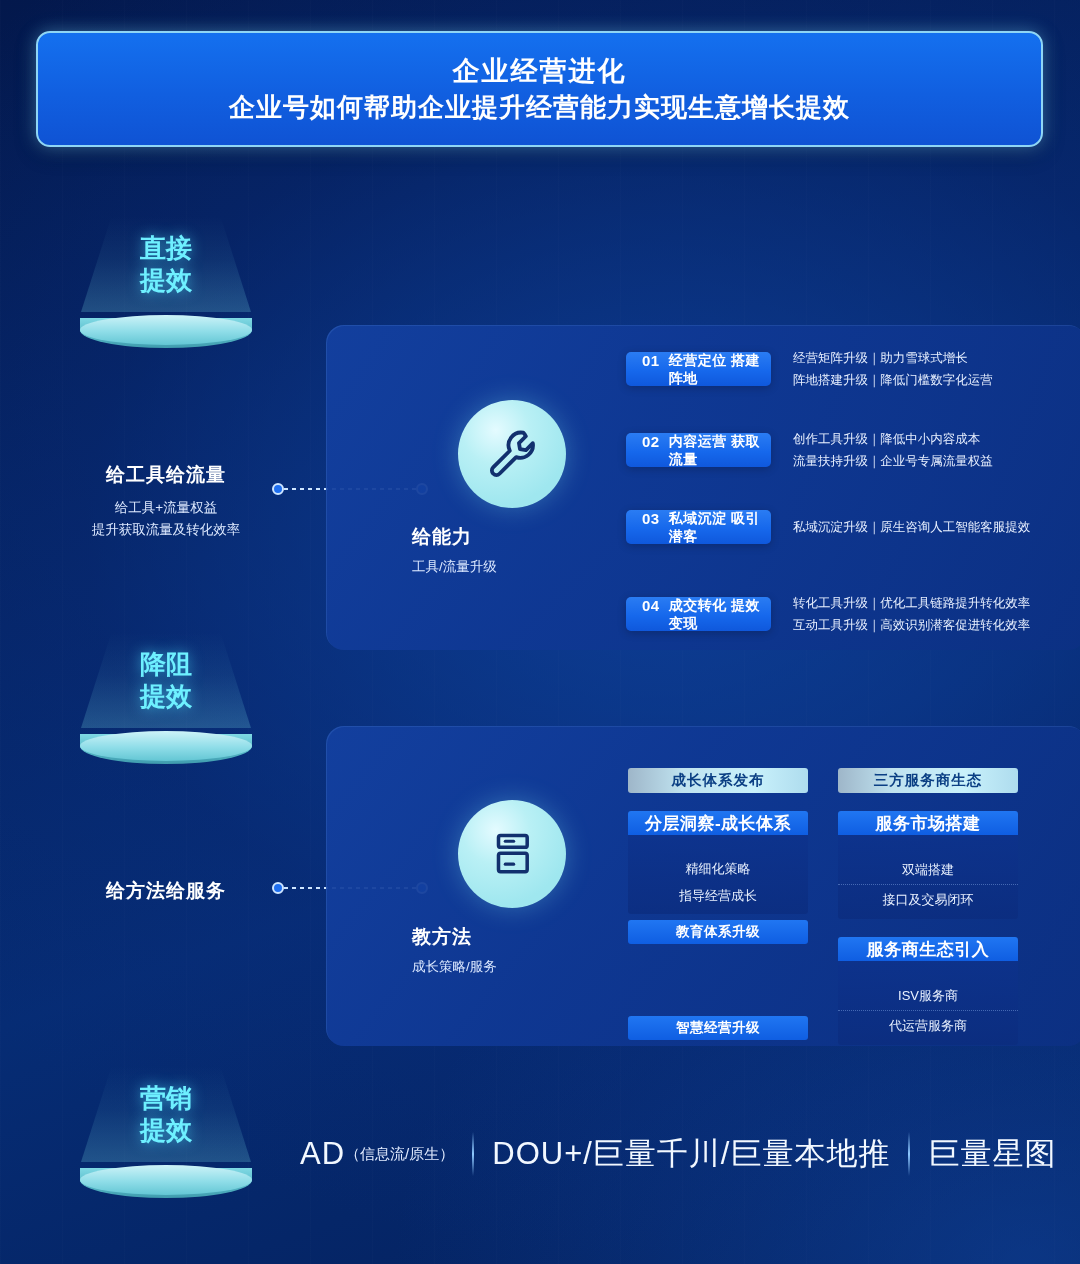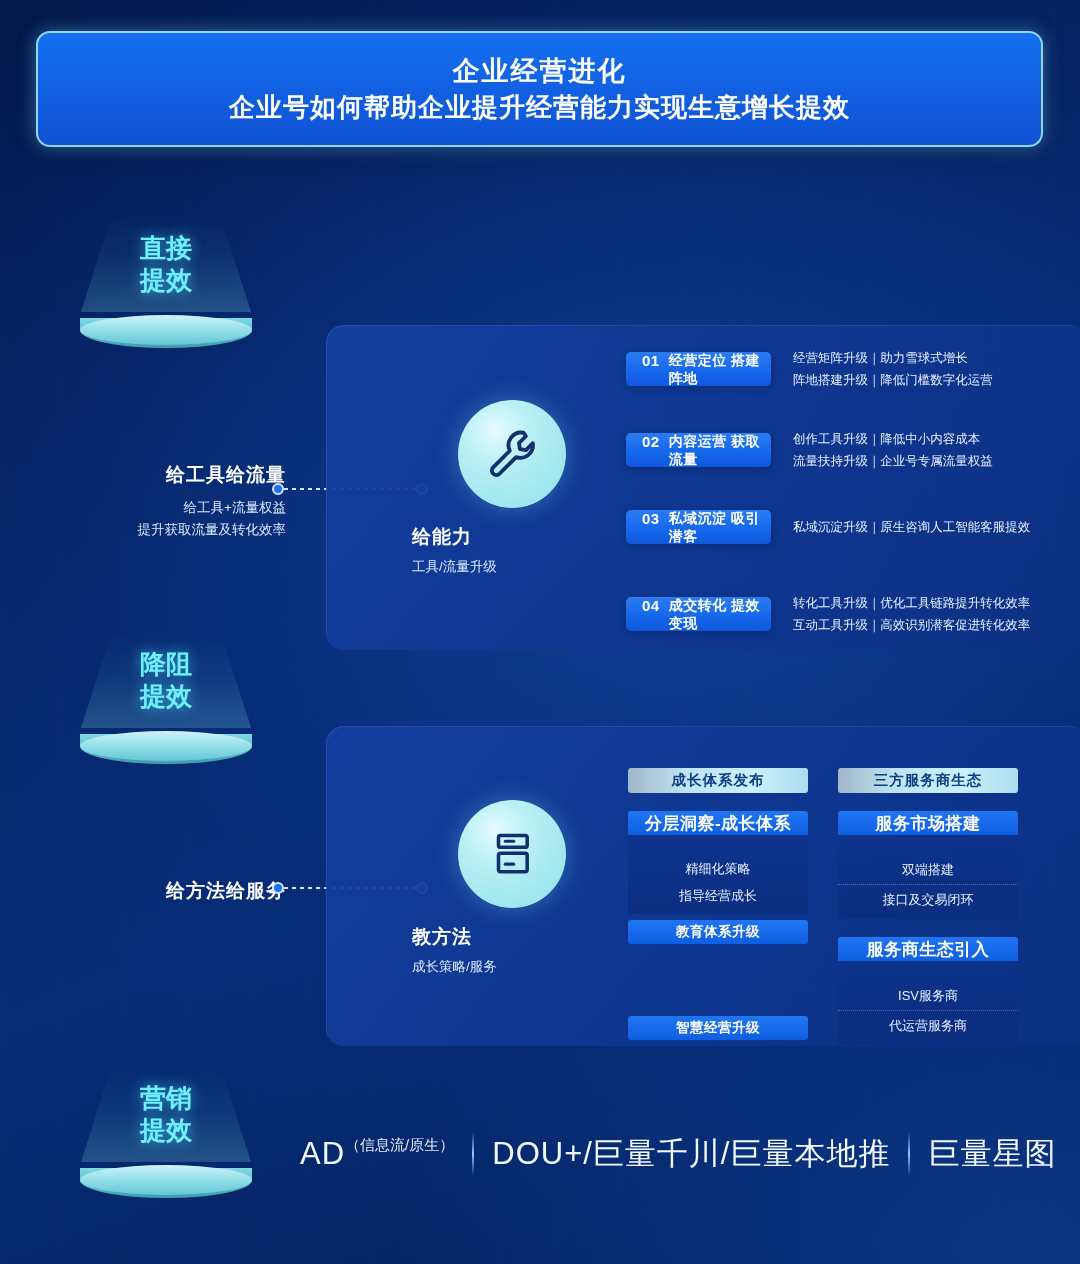--- a/index.html
+++ b/index.html
@@ -27,21 +27,21 @@
     position:absolute;inset:0;border-radius:14px;
     background:linear-gradient(180deg,#1470ef 0%,#115fe0 55%,#0f53d4 100%);
     border:2px solid #8fd6f5;
     box-shadow:0 0 18px rgba(110,200,250,.45), 0 6px 22px rgba(0,0,0,.28);
     display:flex;flex-direction:column;align-items:center;justify-content:center;
   }
   .title-l1{font-size:27px;font-weight:bold;letter-spacing:2px;line-height:1.35;}
   .title-l2{font-size:26px;font-weight:bold;letter-spacing:1px;line-height:1.4;}
 
   
-  .stage{position:absolute;width:240px;text-align:right;}
+  .stage{position:absolute;width:240px;text-align:center;}
   .stage .beam{
     position:relative;height:96px;width:170px;margin:0 auto -6px auto;
     background:linear-gradient(180deg, rgba(120,225,235,0) 0%, rgba(120,225,235,.07) 45%, rgba(130,235,240,.22) 100%);
     clip-path:polygon(18% 0%,82% 0%,100% 100%,0% 100%);
     display:flex;flex-direction:column;align-items:center;justify-content:center;
   }
   .stage .beam-lbl{
     font-size:26px;font-weight:bold;color:#6ef0ff;line-height:1.25;
     text-shadow:0 0 14px rgba(80,225,255,.65);
   }
@@ -124,21 +124,21 @@
     height:24px;border-radius:3px;display:flex;align-items:center;justify-content:center;
     background:linear-gradient(180deg,#2076f2 0%,#0f5ee2 100%);
     font-size:13.5px;font-weight:bold;letter-spacing:.5px;
   }
 
   
   .bottom{
     position:absolute;left:300px;top:1126px;width:760px;height:56px;
     display:flex;align-items:center;gap:0px;
   }
-  .bottom .seg{display:flex;align-items:flex-start;}
+  .bottom .seg{display:flex;align-items:center;}
   .bottom .big{font-size:31px;letter-spacing:1px;color:#f2f8ff;}
   .bottom .small{font-size:15px;color:#e2ecff;}
   .bottom .sep{
     width:2px;height:44px;margin:0 18px;align-self:center;
     background:linear-gradient(180deg,rgba(140,200,255,0) 0%,#8fc9ff 50%,rgba(140,200,255,0) 100%);
   }
 </style>
 </head>
 <body>
 

